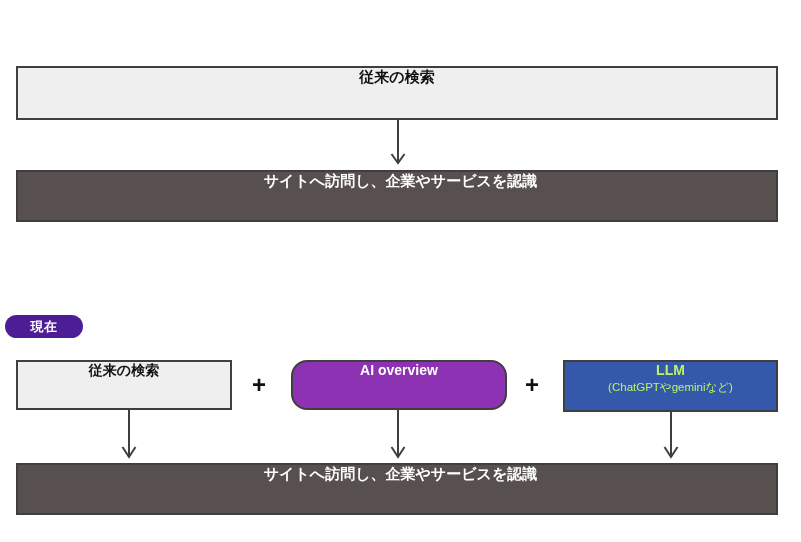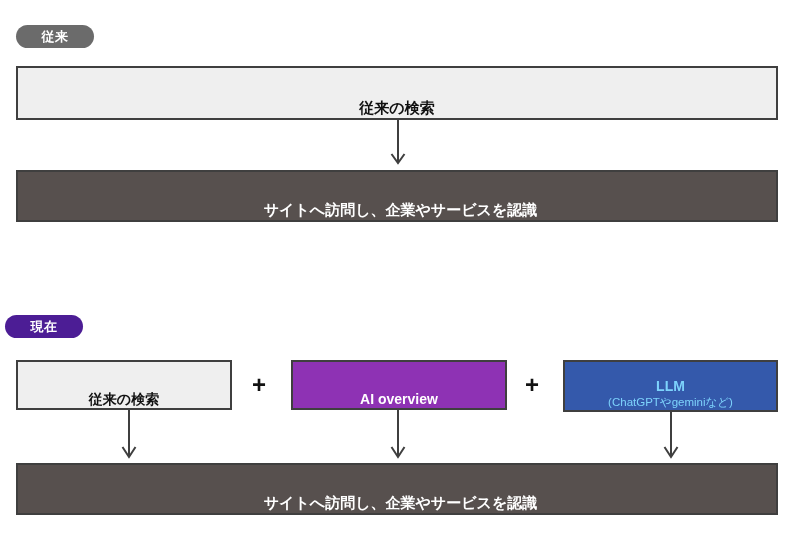--- a/index.html
+++ b/index.html
@@ -22,40 +22,41 @@
     font-weight: bold;
     letter-spacing: .5px;
   }
   .badge-legacy { left: 16px; top: 25px; background: #6b6b6b; }
   .badge-current { left: 5px; top: 315px; background: #4c1d95; }
 
   
   .box {
     position: absolute;
     display: flex; flex-direction: column;
-    align-items: center; justify-content: flex-end;
+    align-items: center; justify-content: flex-start;
     border: 2px solid #3f3f3f;
     text-align: center;
   }
   .box-light {
     background: #efefef;
     color: #111111;
   }
   .box-dark {
     background: #57504e;
     color: #ffffff;
     padding-left: 7px;
   }
   .box-purple {
     background: #8e32b4;
     color: #ffffff;
+    border-radius: 16px;
   }
   .box-blue {
     background: #3459ab;
-    color: #7dd3fc;
+    color: #bef264;
   }
   .box-title {
     font-size: 15px;
     font-weight: bold;
     line-height: 1.25;
   }
   .box-title.sm { font-size: 14px; }
   .box-sub {
     font-size: 11.5px;
     font-weight: normal;
@@ -90,21 +91,20 @@
   #arrow-top     { left: 390px; top: 120px; }
   #arrow-b1      { left: 121px; top: 410px; }
   #arrow-b2      { left: 390px; top: 410px; }
   #arrow-b3      { left: 663px; top: 412px; }
 </style>
 </head>
 <body>
 
 <div class="canvas">
 
-  <div class="badge badge-legacy">従来</div>
 
   <div class="box box-light" id="box-legacy-search">
     <span class="box-title">従来の検索</span>
   </div>
 
   <div class="arrow" id="arrow-top">
     <svg width="16" height="50" viewBox="0 0 16 50">
       <line x1="8" y1="0" x2="8" y2="42" stroke="#3f3f3f" stroke-width="2"></line>
       <polyline points="1.5,34 8,43 14.5,34" fill="none" stroke="#3f3f3f" stroke-width="2"></polyline>
     </svg>

